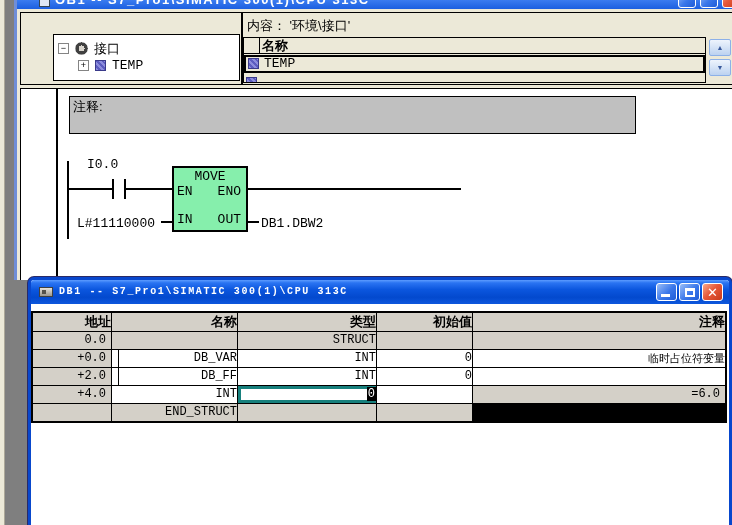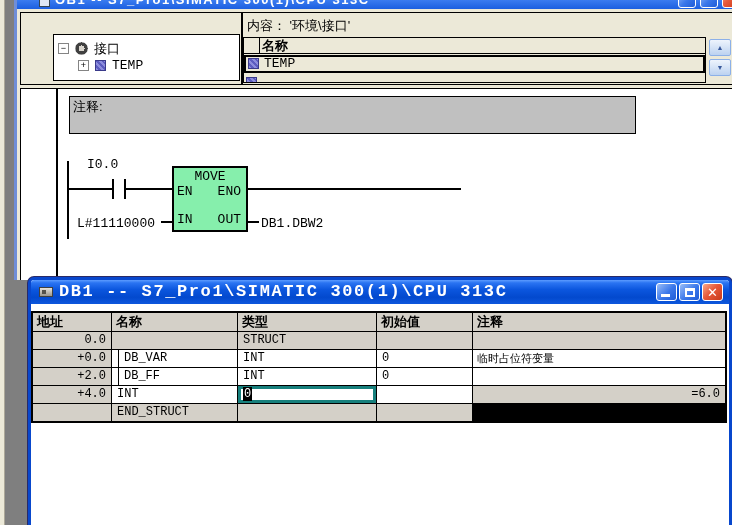--- a/index.html
+++ b/index.html
@@ -75,34 +75,34 @@
   
   .db1 { left:28px; top:277px; width:704px; height:248px; z-index:10;
          border:3px solid #0847cd; border-bottom:none; border-radius:6px 6px 0 0;
          background:#fff; box-shadow:0 0 0 1px #2a2a66; }
   .db1-titlebar { position:absolute; left:0; top:0; right:0; height:24px; border-radius:3px 3px 0 0;
         background:linear-gradient(180deg,#5c9cff 0%,#2a74f2 12%,#0b56de 40%,#0349ce 72%,#0d57dd 100%); }
   .db1-icon { position:absolute; left:8px; top:7px; width:14px; height:10px;
               background:linear-gradient(180deg,#e8e4da,#9a968c); border:1px solid #404040; }
   .db1-icon i { position:absolute; left:2px; top:2px; width:4px; height:4px; background:#55524a; display:block; }
   .db1-title { position:absolute; left:28px; top:0; height:24px; line-height:24px; color:#fff;
-               font-weight:bold; font-size:17px; letter-spacing:1.6px; white-space:nowrap;
+               font-weight:bold; font-size:10px; letter-spacing:1.6px; white-space:nowrap;
                font-family:"Liberation Mono","DejaVu Sans Mono",monospace; }
   .db1-btn { position:absolute; top:3px; width:21px; height:18px; border:1px solid #fff; border-radius:3px; }
   .glyph-min { position:absolute; left:4px; bottom:3px; width:9px; height:3px; background:#fff; }
   .glyph-max { position:absolute; left:5px; top:4px; width:10px; height:9px;
                border:2px solid #fff; border-top-width:3px; }
   .glyph-x { position:absolute; left:0; right:0; top:0; bottom:0; color:#fff; font-weight:bold;
              font-size:13px; line-height:17px; text-align:center; }
 
   .db1-content { position:absolute; left:0; top:24px; right:0; bottom:0; background:#fff; }
   .db-table { position:absolute; left:0; top:7px; width:696px;
               display:grid; grid-template-columns:78px 125px 138px 95px 1fr;
               gap:1px; background:#000; border:2px solid #000; }
-  .cell { background:#fff; height:17px; line-height:17px; overflow:hidden; white-space:nowrap; }
+  .cell { background:#fff; height:17px; line-height:17px; overflow:hidden; white-space:nowrap;text-align:right; }
   .cell.hdr { background:#d4d0c8; font-weight:bold; height:18px; line-height:18px; padding-left:4px; }
   .cell.gray { background:#d4d0c8; }
   .cell.addr { background:#d4d0c8; text-align:right; padding-right:5px;
                font-family:"Liberation Mono","DejaVu Sans Mono",monospace; font-size:12px; }
   .cell.code { font-family:"Liberation Mono","DejaVu Sans Mono",monospace; font-size:12px; padding-left:5px; }
   .cell.namecell { background:linear-gradient(90deg,#fff 0 6px,#000 6px 7px,#fff 7px); padding-left:12px; }
   .cell.cmt { font-size:11px; padding-left:4px; }
   .cell.selected { box-shadow:inset 0 0 0 3px #17807d; }
   .cell.selected span { background:#000; color:#fff; padding:0 1px; }
 </style>

